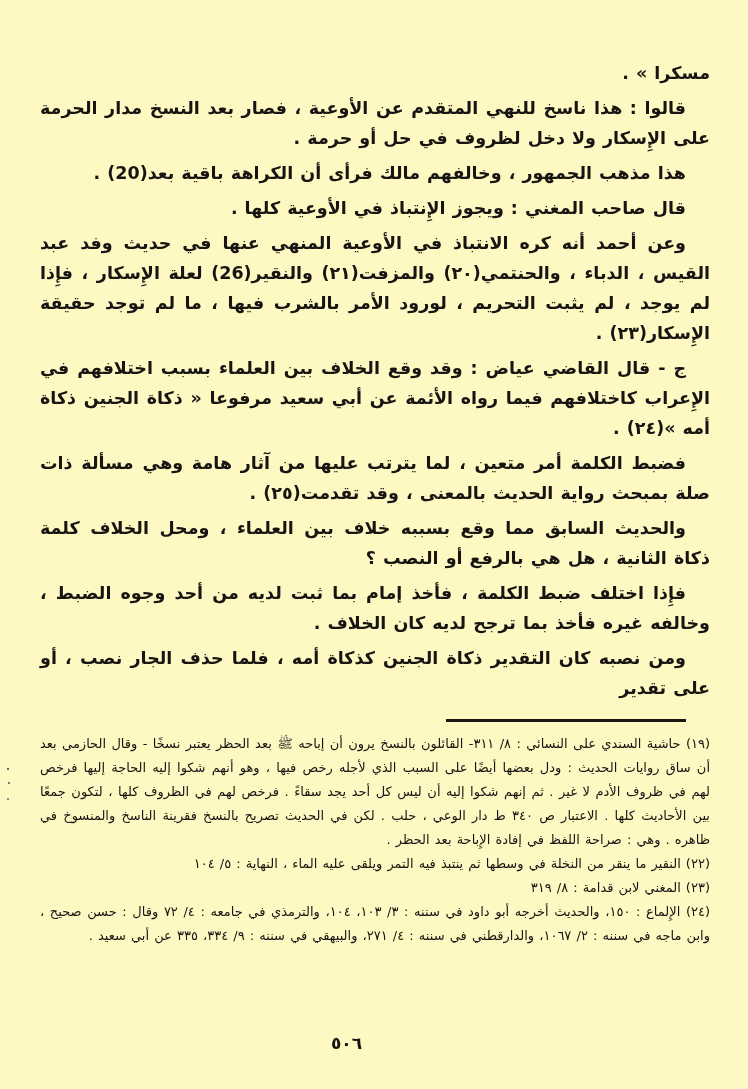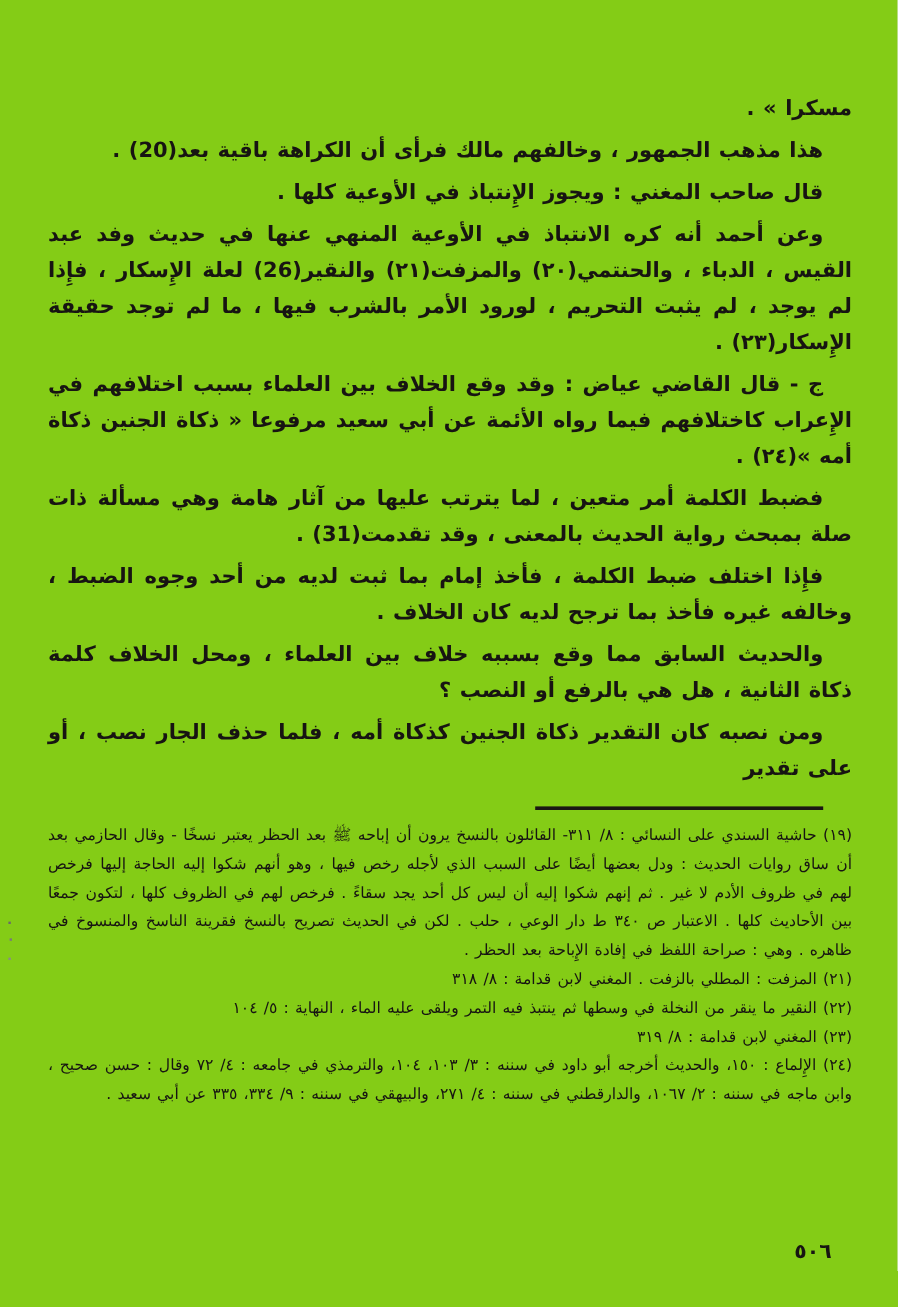--- a/index.html
+++ b/index.html
@@ -1,27 +1,27 @@
 <!DOCTYPE html>
 <html lang="ar"><head>
 <meta charset="utf-8">
 <style>
   html, body { margin: 0; padding: 0; background: #e8e8e8; }
   .page {
     position: relative;
     width: 748px;
     height: 1089px;
     margin: 0 auto;
-    background: #84cc16;
+    background: #fef9c3;
     overflow: hidden;
     direction: rtl;
     font-family: "DejaVu Sans", sans-serif;
     color: #171412;
     box-sizing: border-box;
-    padding: 76px 38px 0 40px;
+    padding: 58px 38px 0 40px;
   }
   .main { direction: rtl; }
   .para {
     margin: 0 0 5px 0;
     font-size: 17.5px;
     line-height: 30px;
     font-weight: bold;
     text-align: justify;
     word-spacing: 1px;
   }
@@ -39,21 +39,21 @@
     line-height: 24px;
     font-weight: normal;
     text-align: justify;
     word-spacing: 1px;
   }
   .page-number {
     position: absolute;
     top: 1033px;
     left: 0;
     right: 55px;
-    text-align: right;
+    text-align: center;
     font-size: 17px;
     font-weight: bold;
     letter-spacing: 3px;
   }
   .speck {
     position: absolute;
     left: 7px;
     top: 768px;
     width: 2px;
     height: 2px;
@@ -61,35 +61,35 @@
     box-shadow: 1px 14px 0 #7a7a7a, 0 30px 0 #8a8a8a;
   }
 </style>
 </head>
 <body>
 
 <div class="page">
 
   <div class="main">
     <p class="para">مسكرا » .</p>
+    <p class="para indent">قالوا : هذا ناسخ للنهي المتقدم عن الأوعية ، فصار بعد النسخ مدار الحرمة على الإِسكار ولا دخل لظروف في حل أو حرمة .</p>
     <p class="para indent">هذا مذهب الجمهور ، وخالفهم مالك فرأى أن الكراهة باقية بعد(20) .</p>
     <p class="para indent">قال صاحب المغني : ويجوز الإِنتباذ في الأوعية كلها .</p>
     <p class="para indent">وعن أحمد أنه كره الانتباذ في الأوعية المنهي عنها في حديث وفد عبد القيس ، الدباء ، والحنتمي(٢٠) والمزفت(٢١) والنقير(26) لعلة الإِسكار ، فإِذا لم يوجد ، لم يثبت التحريم ، لورود الأمر بالشرب فيها ، ما لم توجد حقيقة الإِسكار(٢٣) .</p>
     <p class="para indent">ج - قال القاضي عياض : وقد وقع الخلاف بين العلماء بسبب اختلافهم في الإِعراب كاختلافهم فيما رواه الأئمة عن أبي سعيد مرفوعا « ذكاة الجنين ذكاة أمه »(٢٤) .</p>
-    <p class="para indent">فضبط الكلمة أمر متعين ، لما يترتب عليها من آثار هامة وهي مسألة ذات صلة بمبحث رواية الحديث بالمعنى ، وقد تقدمت(31) .</p>
+    <p class="para indent">فضبط الكلمة أمر متعين ، لما يترتب عليها من آثار هامة وهي مسألة ذات صلة بمبحث رواية الحديث بالمعنى ، وقد تقدمت(٢٥) .</p>
+    <p class="para indent">والحديث السابق مما وقع بسببه خلاف بين العلماء ، ومحل الخلاف كلمة ذكاة الثانية ، هل هي بالرفع أو النصب ؟</p>
     <p class="para indent">فإِذا اختلف ضبط الكلمة ، فأخذ إمام بما ثبت لديه من أحد وجوه الضبط ، وخالفه غيره فأخذ بما ترجح لديه كان الخلاف .</p>
-    <p class="para indent">والحديث السابق مما وقع بسببه خلاف بين العلماء ، ومحل الخلاف كلمة ذكاة الثانية ، هل هي بالرفع أو النصب ؟</p>
     <p class="para indent">ومن نصبه كان التقدير ذكاة الجنين كذكاة أمه ، فلما حذف الجار نصب ، أو على تقدير</p>
   </div>
 
   <div class="divider"></div>
 
   <div class="footnotes">
     <p class="footnote">(١٩) حاشية السندي على النسائي : ٨/ ٣١١- القائلون بالنسخ يرون أن إباحه ﷺ بعد الحظر يعتبر نسخًا - وقال الحازمي بعد أن ساق روايات الحديث : ودل بعضها أيضًا على السبب الذي لأجله رخص فيها ، وهو أنهم شكوا إليه الحاجة إليها فرخص لهم في ظروف الأدم لا غير . ثم إنهم شكوا إليه أن ليس كل أحد يجد سقاءً . فرخص لهم في الظروف كلها ، لتكون جمعًا بين الأحاديث كلها . الاعتبار ص ٣٤٠ ط دار الوعي ، حلب . لكن في الحديث تصريح بالنسخ فقرينة الناسخ والمنسوخ في ظاهره . وهي : صراحة اللفظ في إفادة الإِباحة بعد الحظر .</p>
-    <p class="footnote">(٢١) المزفت : المطلي بالزفت . المغني لابن قدامة : ٨/ ٣١٨</p>
     <p class="footnote">(٢٢) النقير ما ينقر من النخلة في وسطها ثم ينتبذ فيه التمر ويلقى عليه الماء ، النهاية : ٥/ ١٠٤</p>
     <p class="footnote">(٢٣) المغني لابن قدامة : ٨/ ٣١٩</p>
     <p class="footnote">(٢٤) الإِلماع : ١٥٠، والحديث أخرجه أبو داود في سننه : ٣/ ١٠٣، ١٠٤، والترمذي في جامعه : ٤/ ٧٢ وقال : حسن صحيح ، وابن ماجه في سننه : ٢/ ١٠٦٧، والدارقطني في سننه : ٤/ ٢٧١، والبيهقي في سننه : ٩/ ٣٣٤، ٣٣٥ عن أبي سعيد .</p>
 
   </div>
 
   <div class="page-number">٥٠٦</div>
 
   <div class="speck"></div>
 

